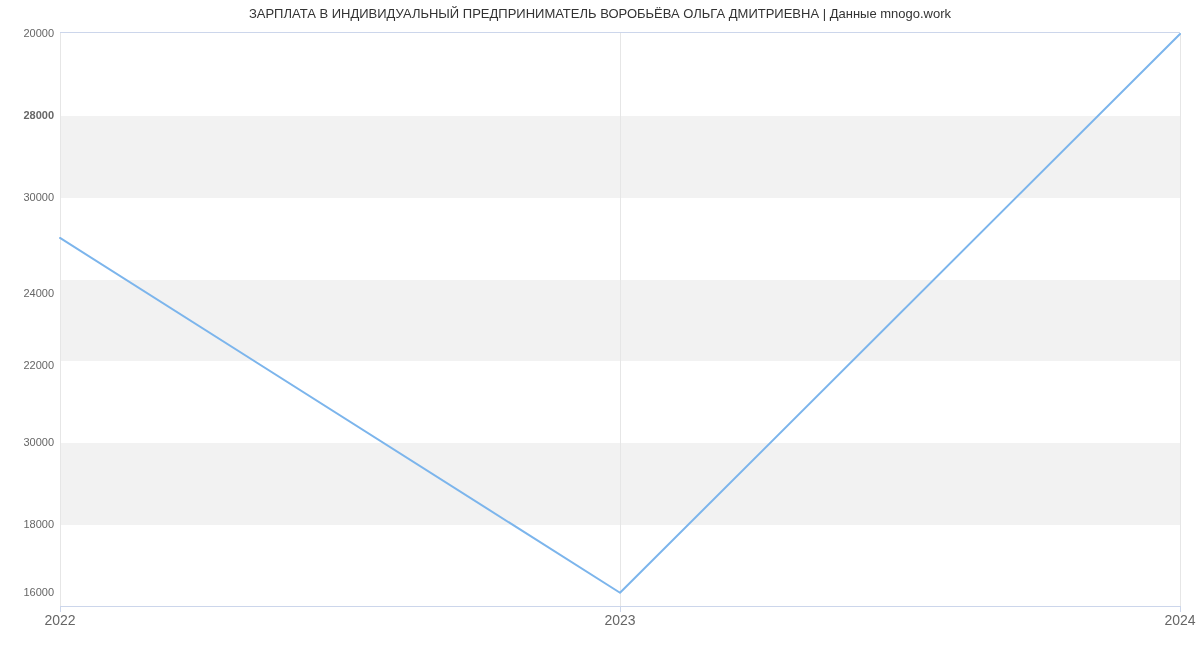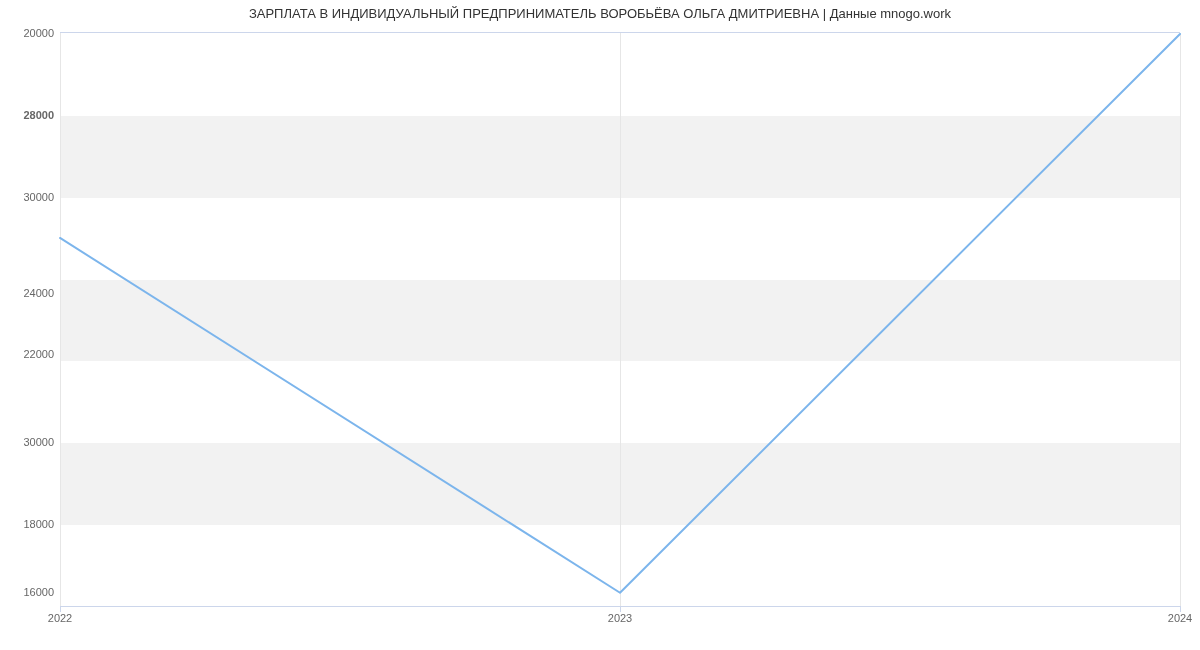--- a/index.html
+++ b/index.html
@@ -54,21 +54,21 @@
     right: 1146px;
     width: 50px;
     text-align: right;
     font-size: 11px;
     color: #666;
     transform: translateY(-50%);
   }
   .x-label {
     position: absolute;
     top: 612px;
-    font-size: 11px;
+    font-size: 14px;
     color: #666;
     transform: translateX(-50%);
   }
   .tick-x {
     position: absolute;
     bottom: -6px;
     width: 1px;
     height: 6px;
     background: #ccd6eb;
   }
@@ -109,21 +109,21 @@
 
     <svg class="line" viewBox="0 0 1120 575" preserveAspectRatio="none">
       <polyline id="series" fill="none" stroke-width="2" stroke-linejoin="round" stroke-linecap="round" points="0,205.64285714285714 560,561.7214285714285 1120,1" stroke="#7cb5ec"></polyline>
     </svg>
   </div>
 
   <div id="ylabels">
       <div class="y-label" style="top: 592px; text-align: right;">16000</div>
       <div class="y-label" style="top: 524.143px; text-align: right;">18000</div>
       <div class="y-label" style="top: 442.286px;">30000</div>
-      <div class="y-label" style="top: 354px;">22000</div>
+      <div class="y-label" style="top: 365px;">22000</div>
       <div class="y-label" style="top: 293px;">24000</div>
       <div class="y-label" style="top: 196.714px;">30000</div>
       <div class="y-label" style="top: 114.857px; font-weight: bold;">28000</div>
       <div class="y-label" style="top: 33px;">20000</div>
     </div>
 
   <div id="xlabels">
       <div class="x-label" style="left: 60px;">2022</div>
       <div class="x-label" style="left: 620px;">2023</div>
       <div class="x-label" style="left: 1180px; text-align: right;">2024</div>

